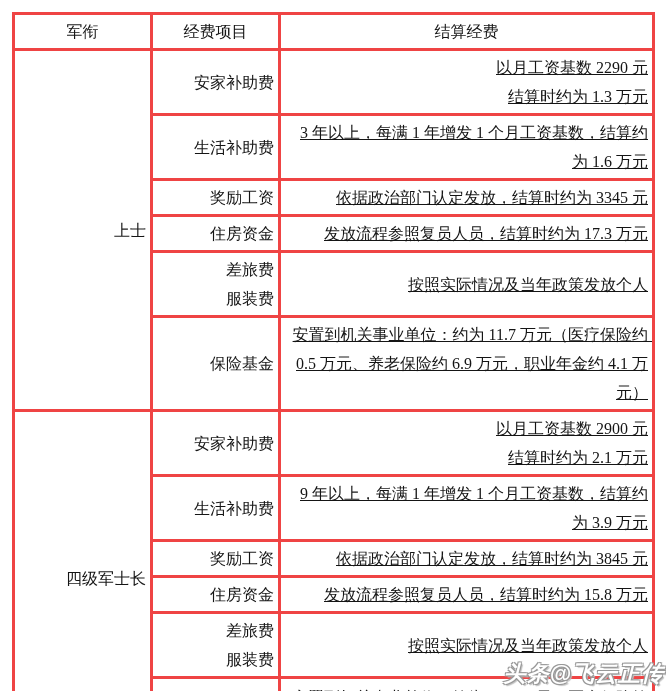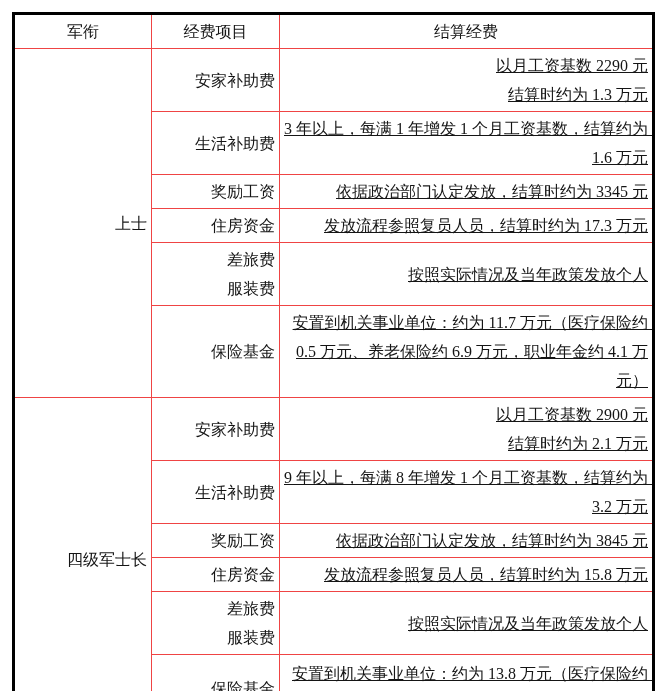--- a/index.html
+++ b/index.html
@@ -14,21 +14,21 @@
   .page { position: absolute; inset: 0; }
   table.fund-table {
     position: absolute;
     left: 12px; top: 12px;
     width: 640px;
     border-collapse: collapse;
     table-layout: fixed;
     border: 3px solid #000;
   }
   .fund-table th, .fund-table td {
-    border: 1px solid #ef4444;
+    border: 3px solid #ef4444;
     font-size: 16px;
     font-weight: normal;
     color: #151515;
     line-height: 29px;
     white-space: pre-wrap;
     vertical-align: middle;
     padding: 2px 4px;
   }
   .fund-table th { text-align: center; height: 30px; }
   .cell-center { text-align: right; }
@@ -101,21 +101,21 @@
       </tr>
 
       <tr style="height:61px">
         <td rowspan="6" class="cell-center">四级军士长</td>
         <td class="cell-center">安家补助费</td>
         <td class="cell-detail">以月工资基数 2900 元
 结算时约为 2.1 万元</td>
       </tr>
       <tr style="height:62px">
         <td class="cell-center">生活补助费</td>
-        <td class="cell-detail">9 年以上，每满 8 年增发 1 个月工资基数，结算约为 3.2 万元</td>
+        <td class="cell-detail">9 年以上，每满 1 年增发 1 个月工资基数，结算约为 3.9 万元</td>
       </tr>
       <tr style="height:28px">
         <td class="cell-center">奖励工资</td>
         <td class="cell-detail">依据政治部门认定发放，结算时约为 3845 元</td>
       </tr>
       <tr style="height:29px">
         <td class="cell-center">住房资金</td>
         <td class="cell-detail">发放流程参照复员人员，结算时约为 15.8 万元</td>
       </tr>
       <tr style="height:63px">
@@ -123,14 +123,15 @@
 服装费</td>
         <td class="cell-detail">按照实际情况及当年政策发放个人</td>
       </tr>
       <tr style="height:68px">
         <td class="cell-center">保险基金</td>
         <td class="cell-detail">安置到机关事业单位：约为 13.8 万元（医疗保险约 1 万元、养老保险约 8 万元，职业年金约 4.8 万元）</td>
       </tr>
     </tbody>
   </table>
 
+  <div class="watermark">头条@飞云正传</div>
 
 </div>
 
 </body></html>

